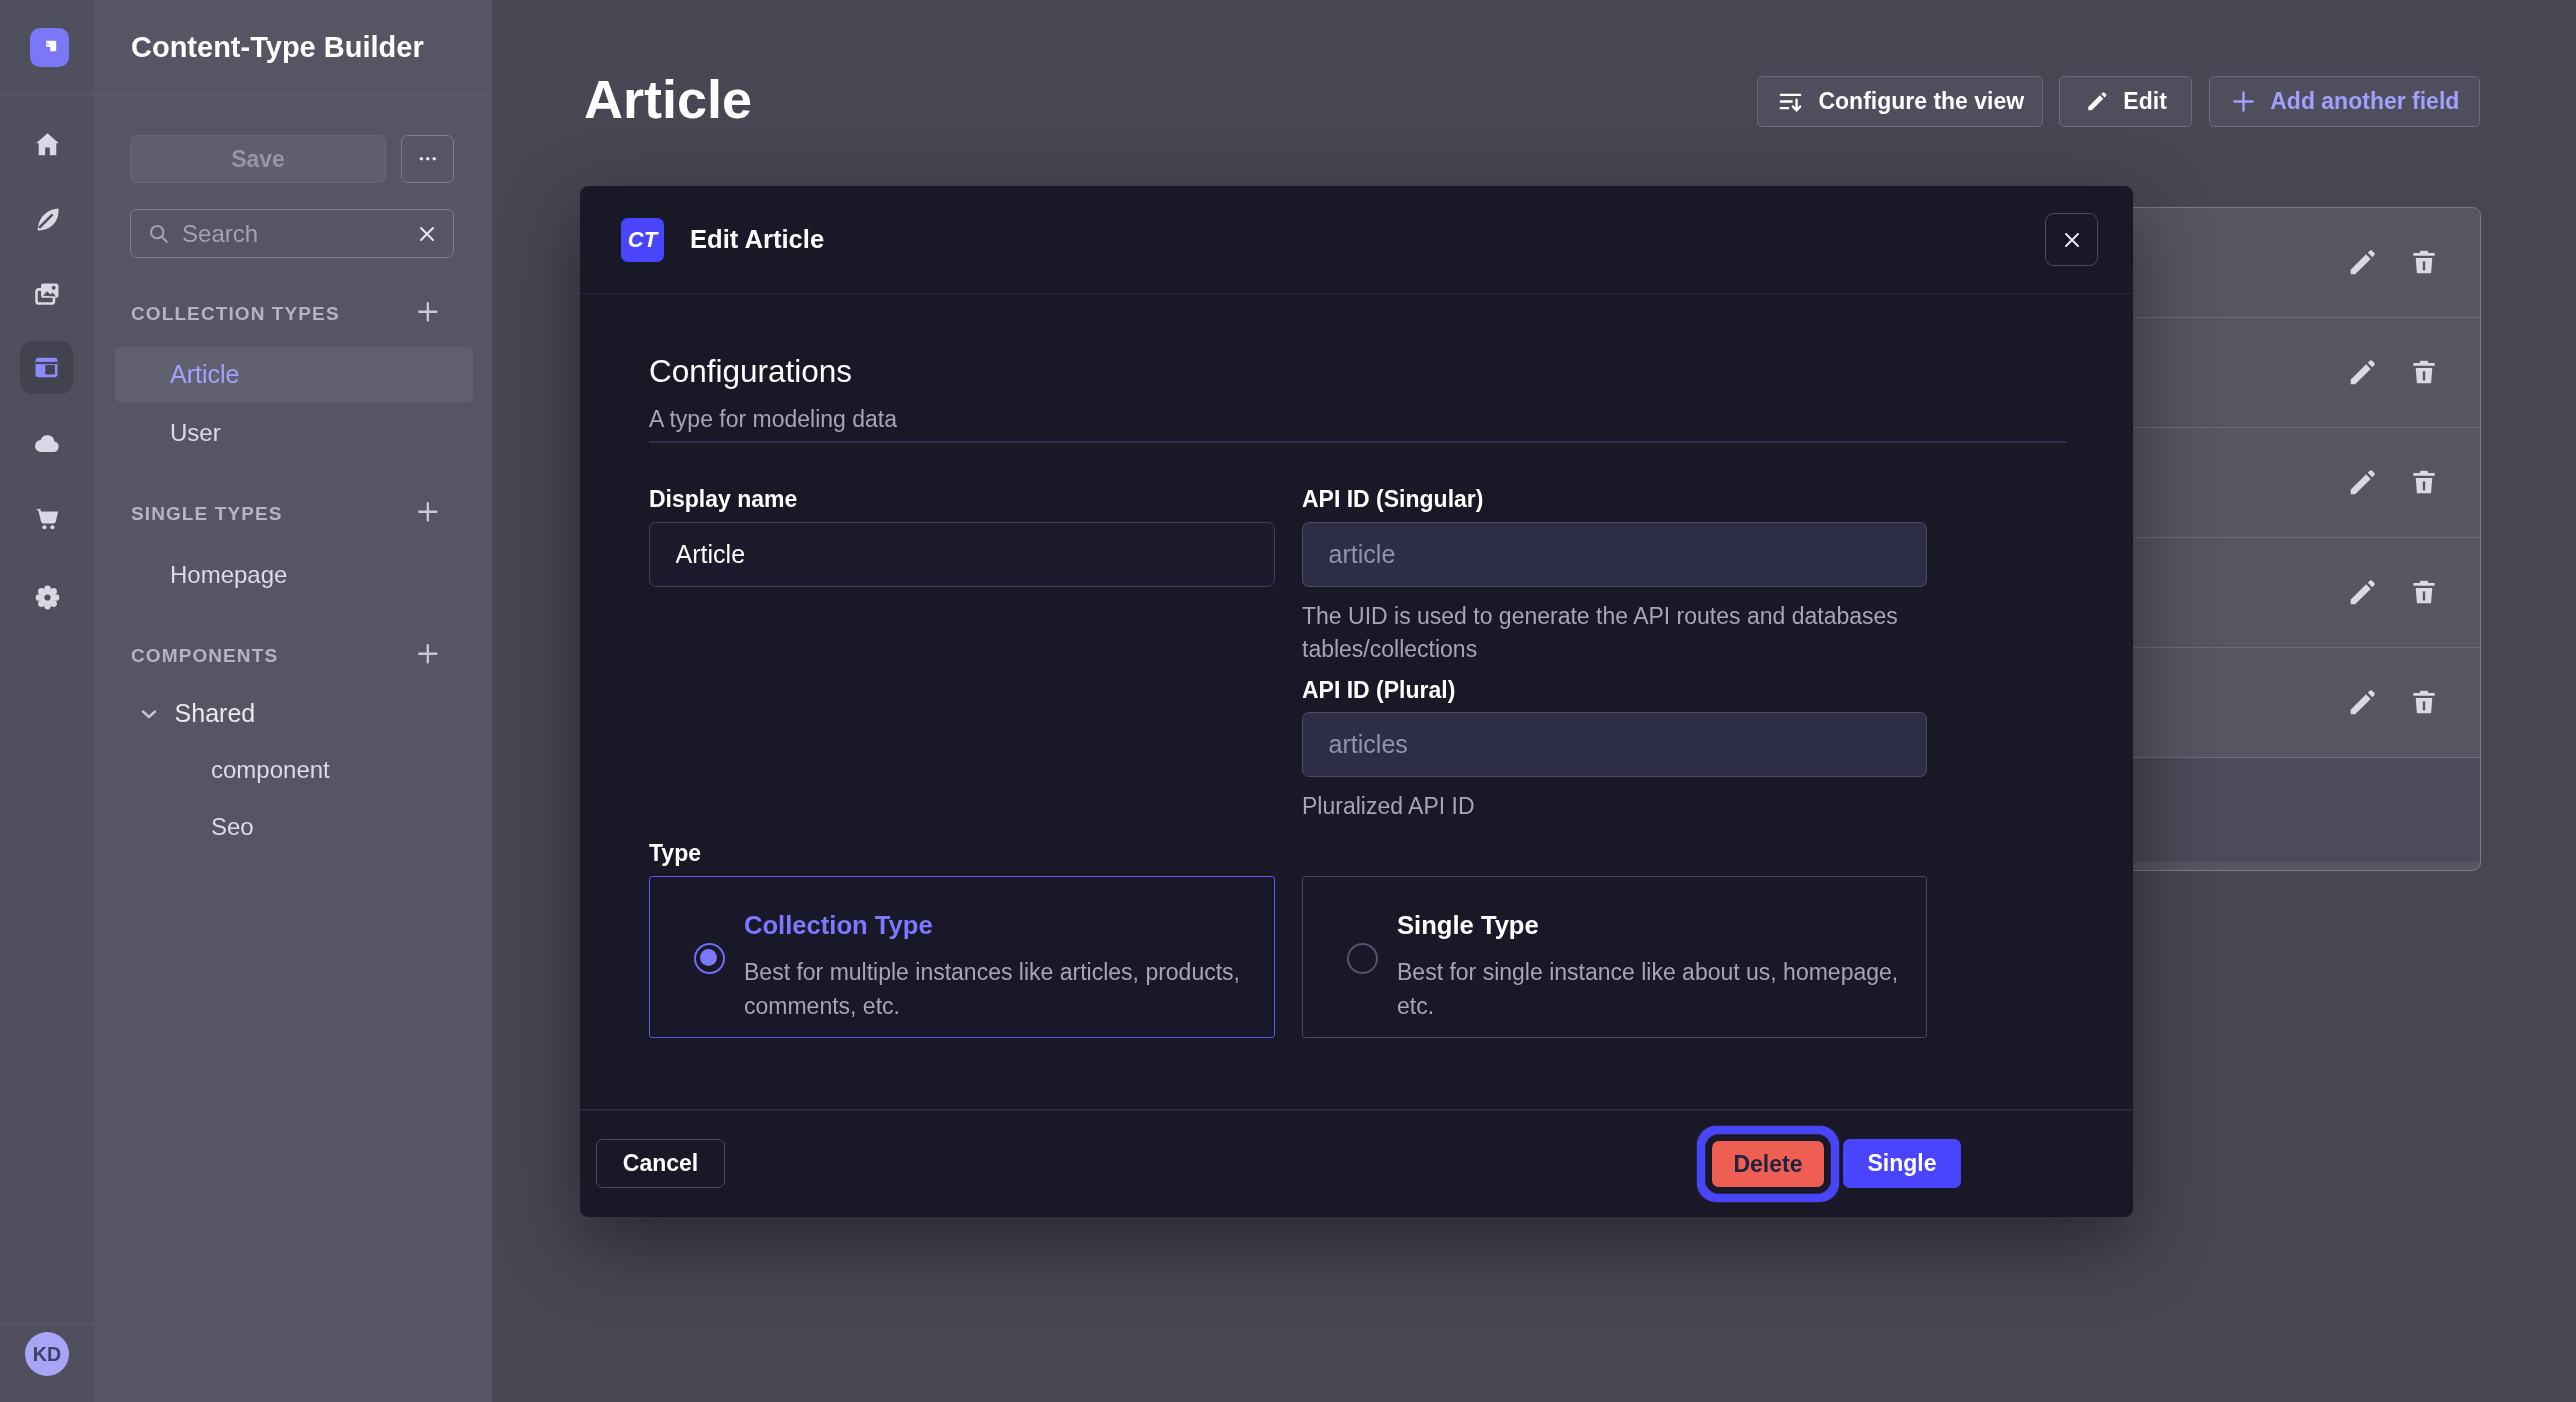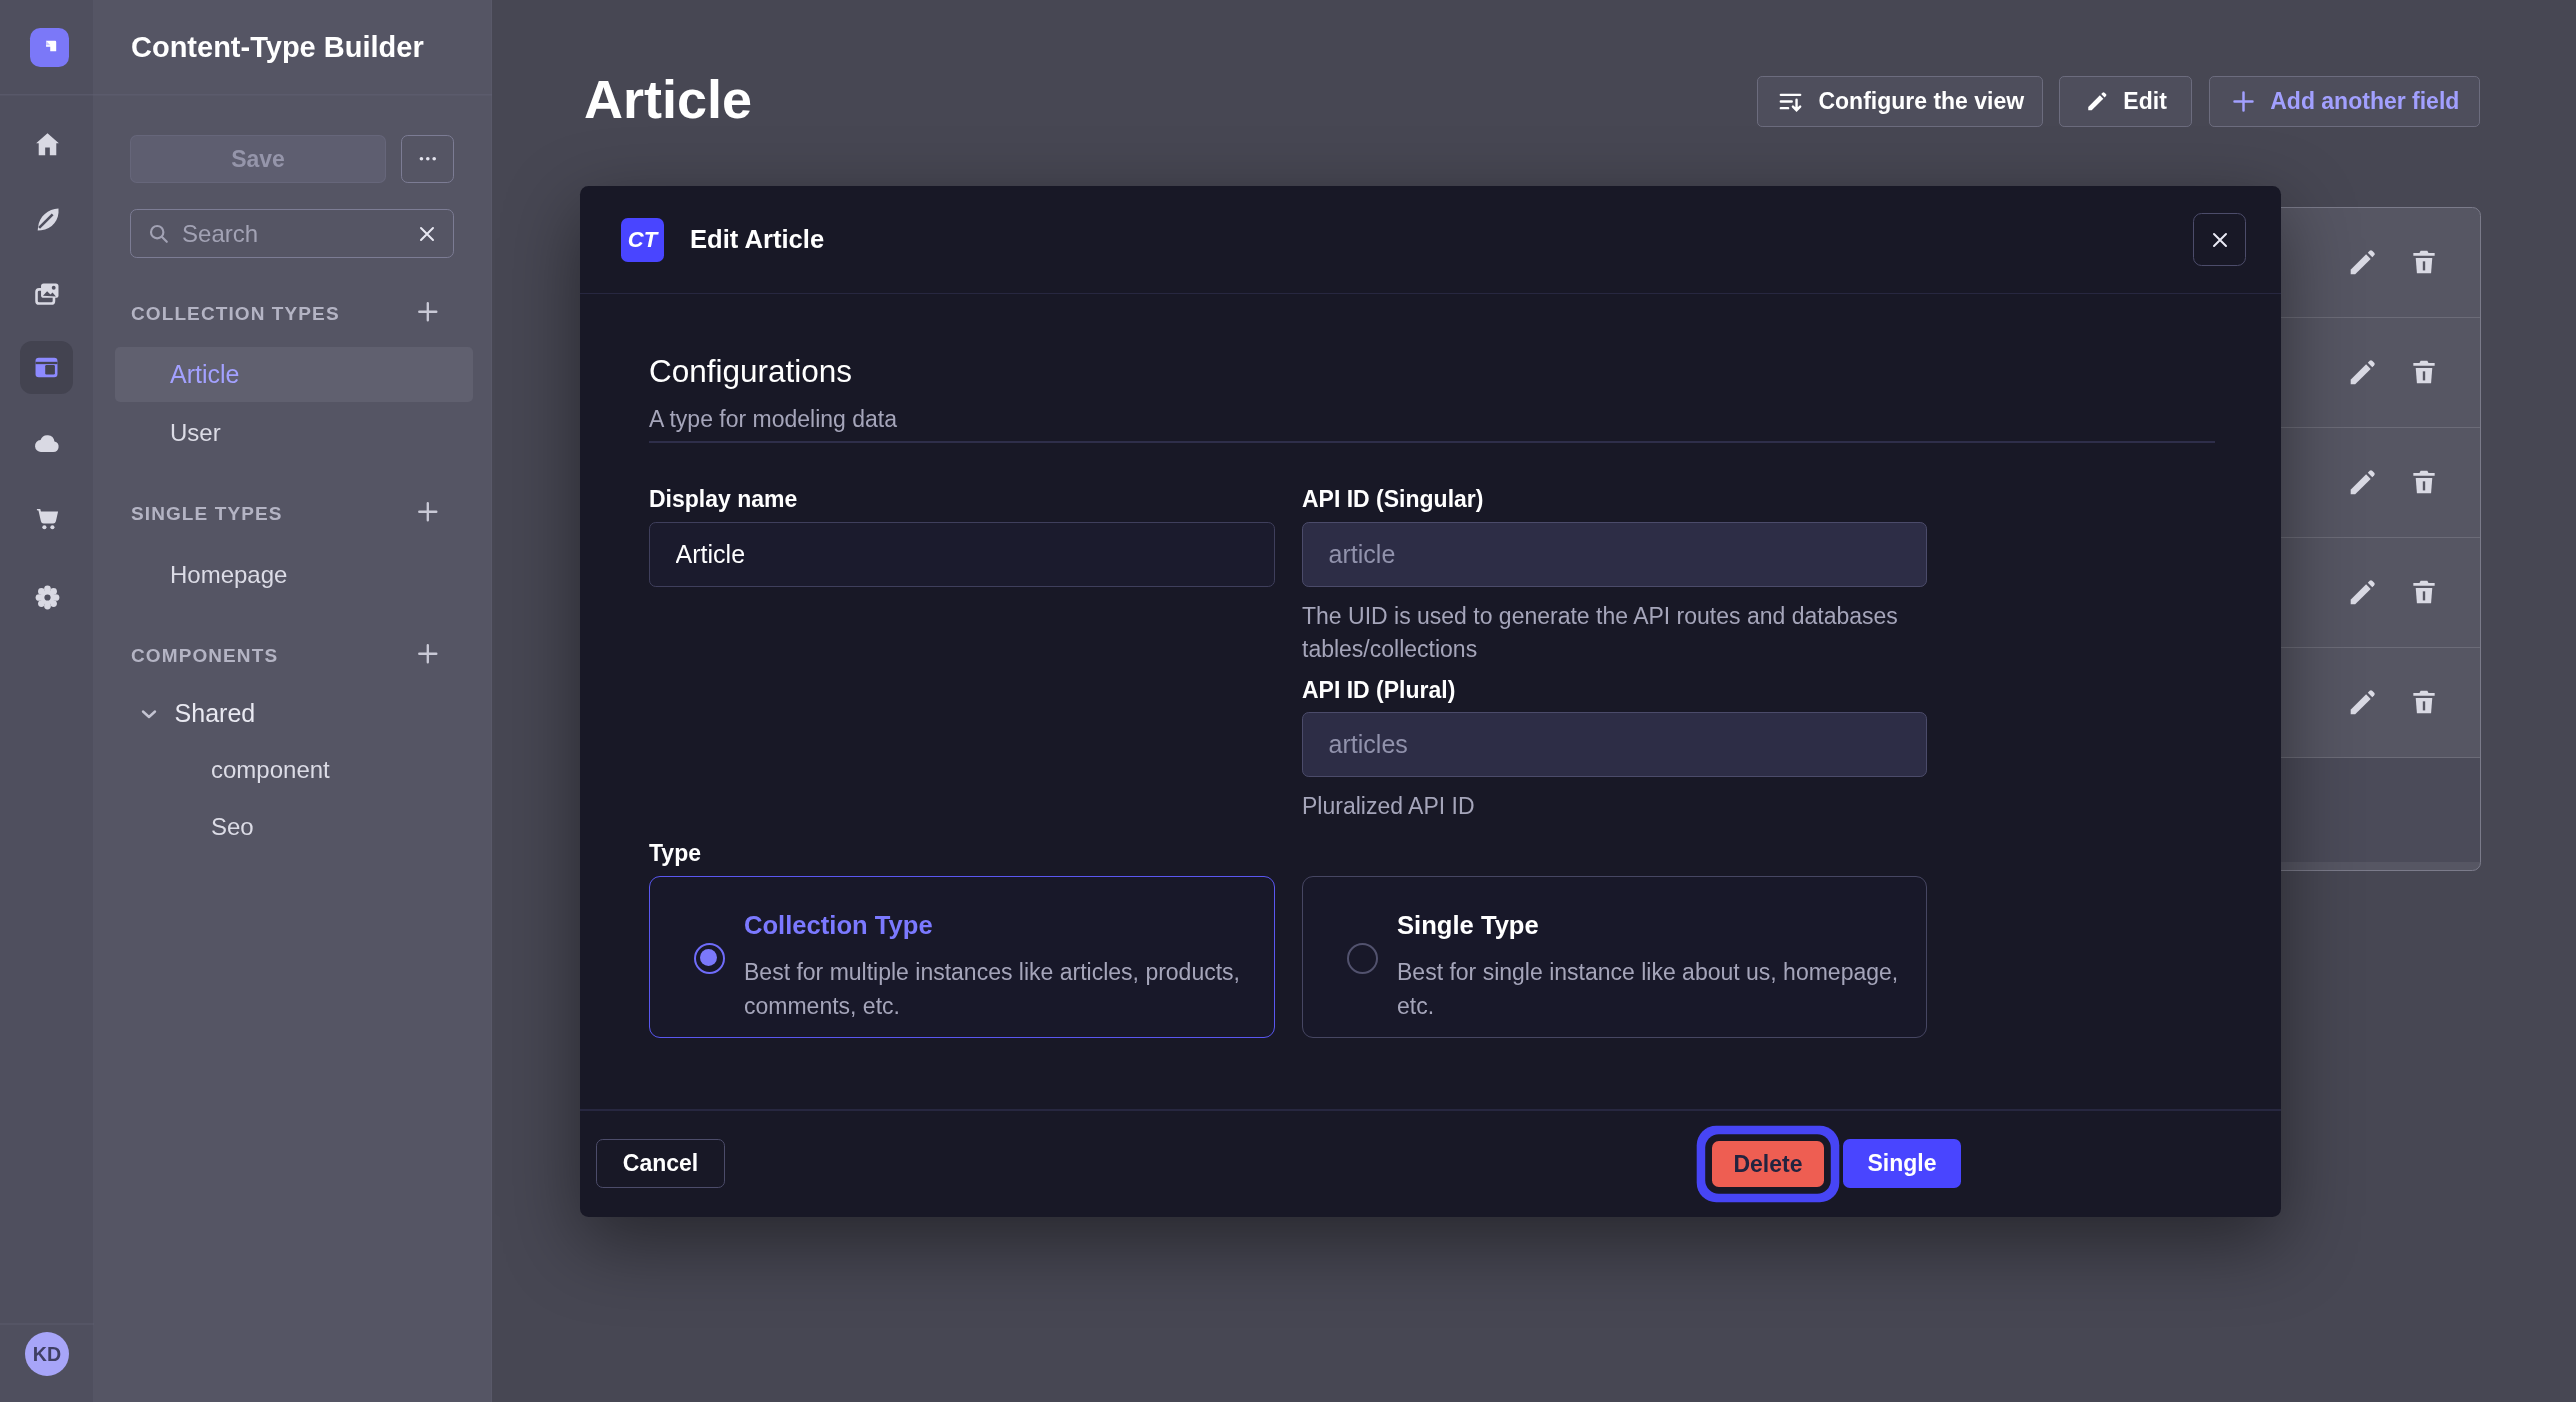--- a/index.html
+++ b/index.html
@@ -62,21 +62,21 @@
 
   
   .ftable { position:absolute; left:630px; top:207px; width:1851px; height:664px;
             background:#565663; border:1.7px solid #7b7b8a; border-radius:8.5px; overflow:hidden; }
   .frow { position:relative; height:110px; border-bottom:1.7px solid #6c6c78; cursor:pointer; }
   .frow .ricons { position:absolute; right:38px; top:0; height:100%; display:flex; align-items:center; gap:29px; }
   .ricon { width:34px; height:34px; color:#dadae4; cursor:pointer; }
   .ftable-footer { height:104px; background:#4b4b59; }
 
   
-  .modal { position:absolute; left:580px; top:186px; width:1701px; height:1031px;
+  .modal { position:absolute; left:580px; top:186px; width:1553px; height:1031px;
            background:#181826; border-radius:8.5px; overflow:hidden;
            box-shadow:0 25.6px 77px rgba(0,0,0,.45); }
   .m-header { position:relative; height:108px; border-bottom:1.7px solid #272740; }
   .ct-badge { position:absolute; left:41px; top:31.5px; width:43px; height:44px; background:#4945ff;
               border-radius:6.8px; color:#fff; font-size:22px; font-weight:800; font-style:italic;
               display:flex; align-items:center; justify-content:center; }
   .m-title { position:absolute; left:110px; top:39px; font-size:25.6px; font-weight:600; color:#fff; }
   .m-close { position:absolute; right:35px; top:27px; width:53px; height:53px;
              border:1.7px solid #4c4c6a; border-radius:8.5px; background:transparent; color:#e9e9f4;
              display:flex; align-items:center; justify-content:center; cursor:pointer; }
@@ -95,21 +95,21 @@
   .tinput { position:absolute; height:65px; border-radius:6.8px; font-size:25px; padding:0 25.6px;
             outline:none; font-family:"Liberation Sans",sans-serif; }
   #inp-display { left:69px; top:336px; width:626px; background:#1b1b2d;
                  border:1.7px solid #3f3f5c; color:#fff; }
   .dis { background:#2d2d46; border:1.7px solid #4b4b6a; color:#9192ac; }
   .dis::placeholder { color:#9192ac; }
   #inp-singular { left:722px; top:336px; width:625px; }
   #inp-plural { left:722px; top:526px; width:625px; }
   .hint { position:absolute; font-size:23px; line-height:33px; color:#a5a5ba; }
 
-  .card { position:absolute; top:690px; height:162px; border-radius:11px; background:#181829; cursor:pointer; }
+  .card { position:absolute; top:690px; height:162px; border-radius:3px; background:#181829; cursor:pointer; }
   #card-collection { left:69px; width:626px; border:1.7px solid #5a57f0; }
   #card-single { left:722px; width:625px; border:1.7px solid #464662; }
   .radio { position:absolute; left:44px; top:66px; width:31px; height:31px; border-radius:50%; }
   .radio.sel { border:2.6px solid #6f6cfa; }
   .radio.sel::after { content:''; position:absolute; left:4.3px; top:4.3px; width:17px; height:17px;
                       border-radius:50%; background:#7b78fa; }
   .radio.unsel { border:2.6px solid #52526e; }
   .card-title { position:absolute; left:94px; top:34px; font-size:25.6px; font-weight:600; }
   #card-collection .card-title { color:#7b79ff; }
   #card-single .card-title { color:#fff; }

